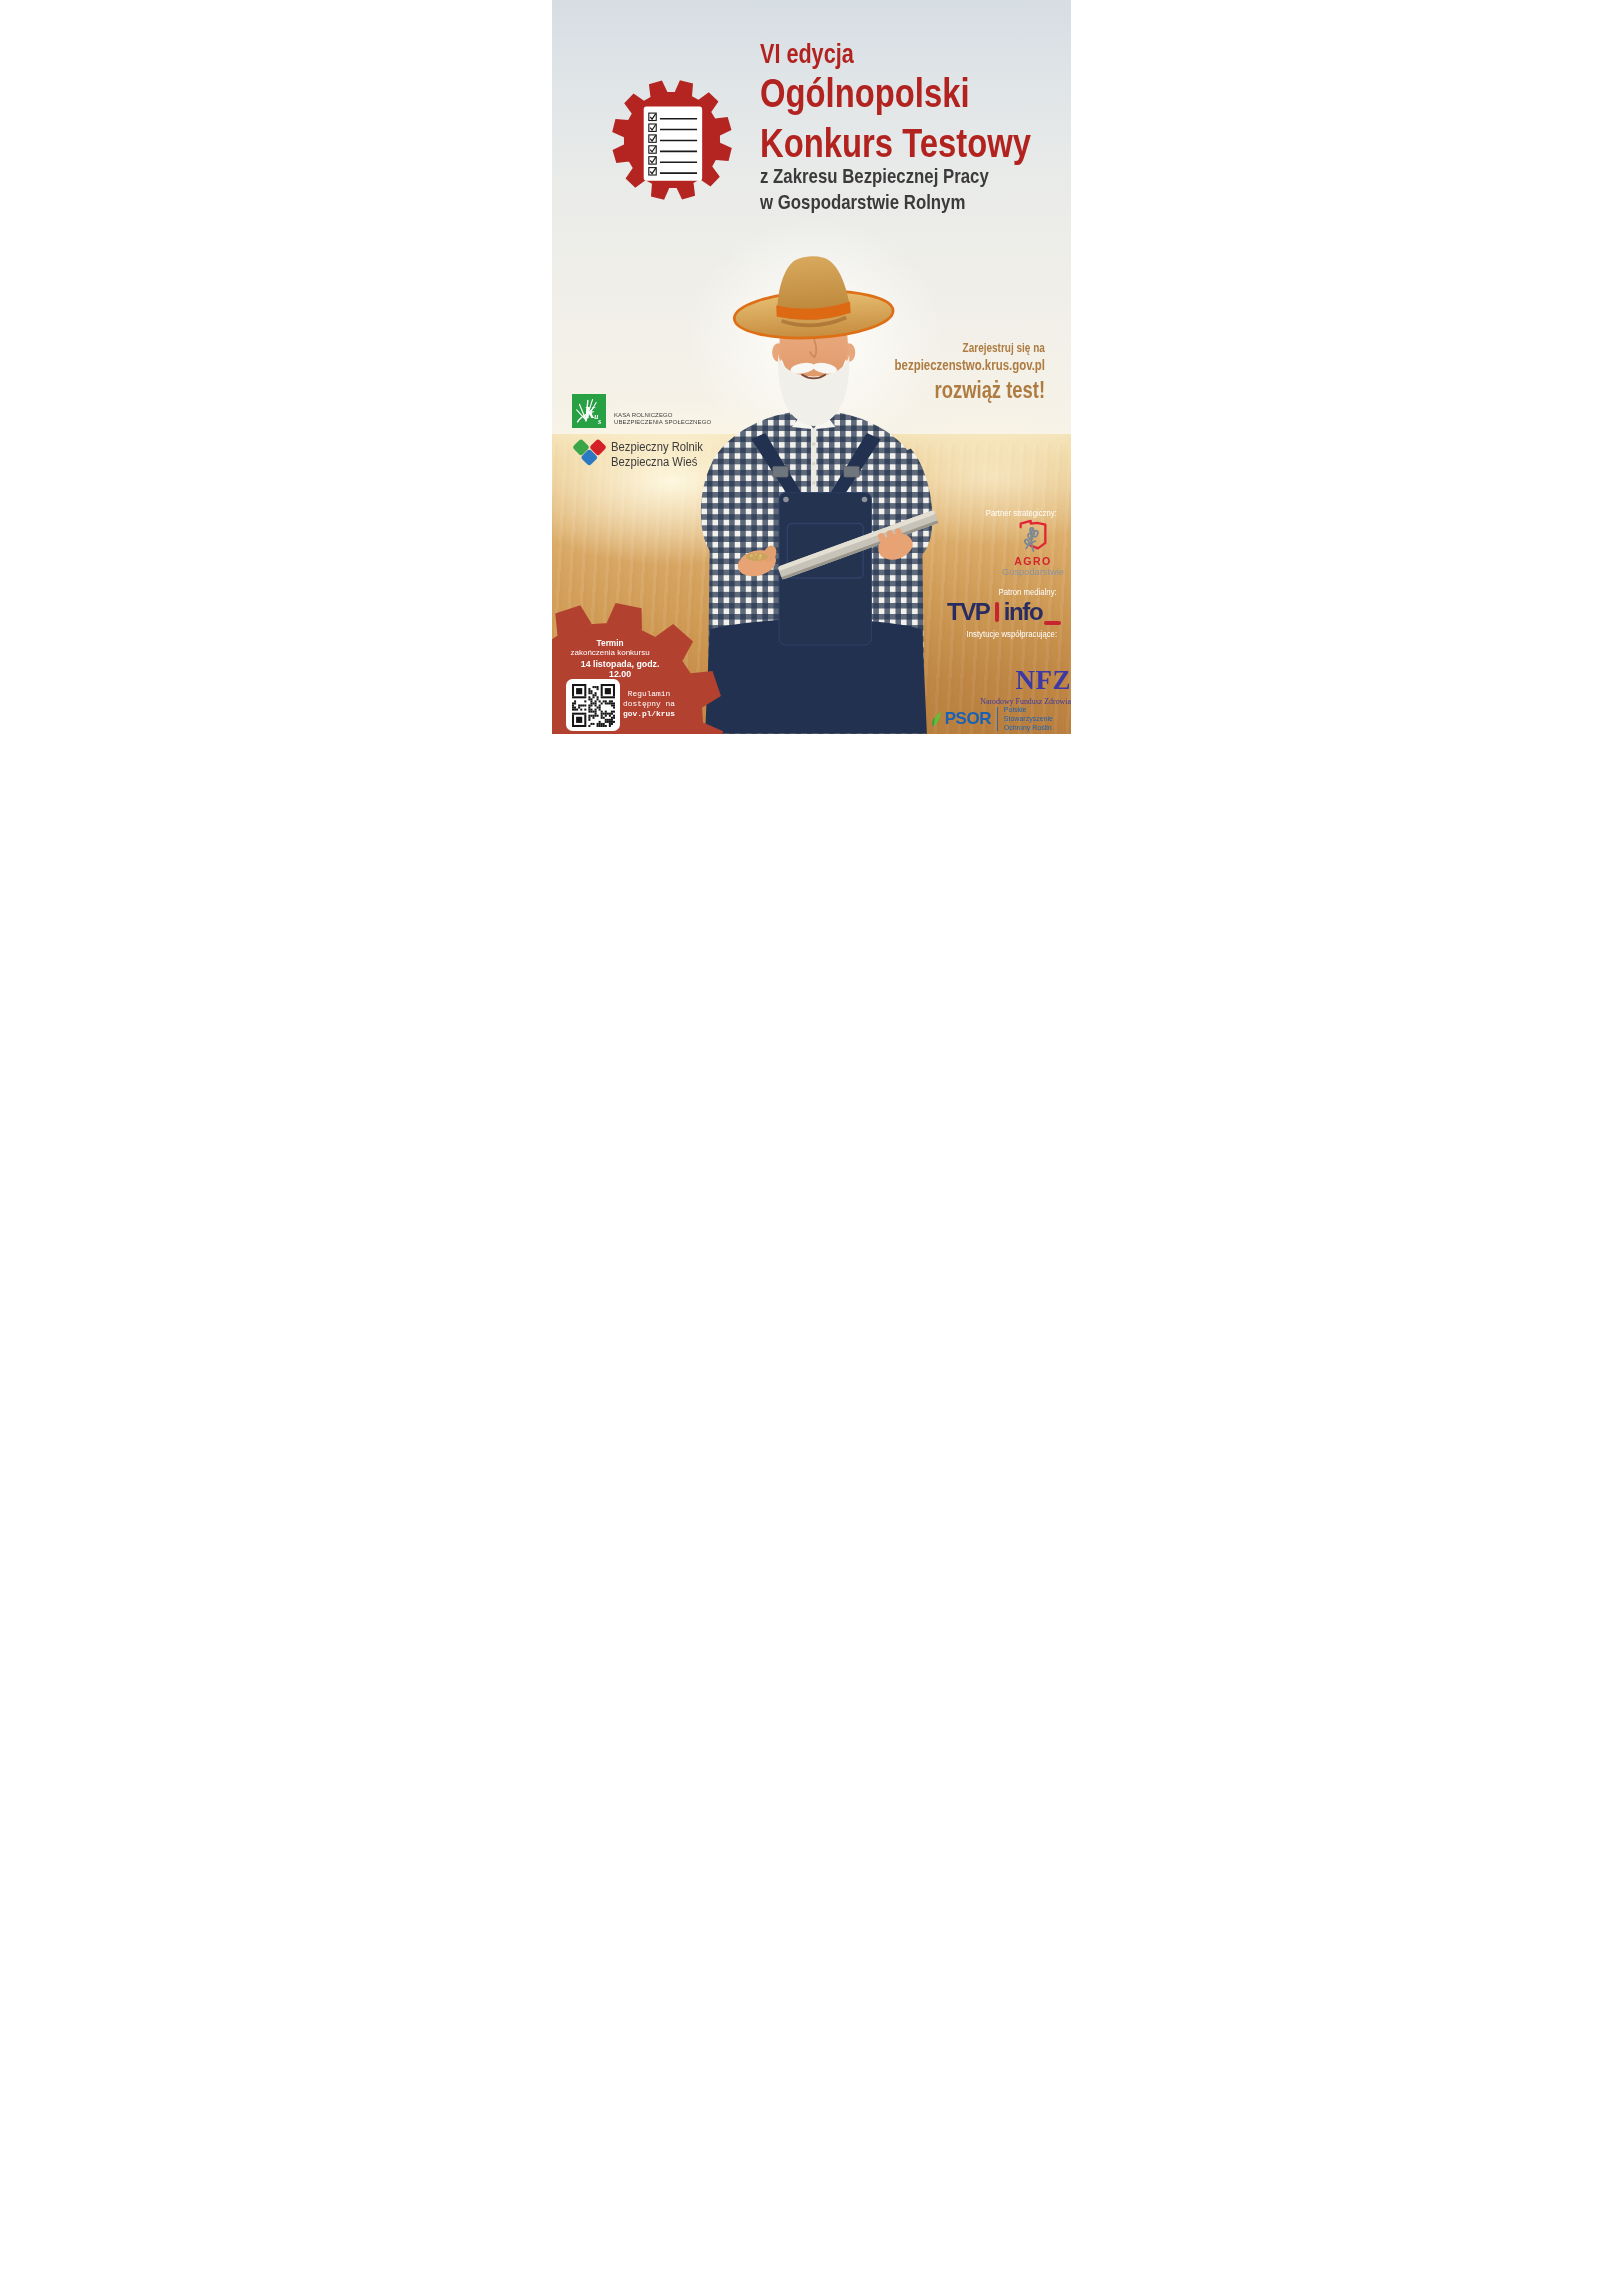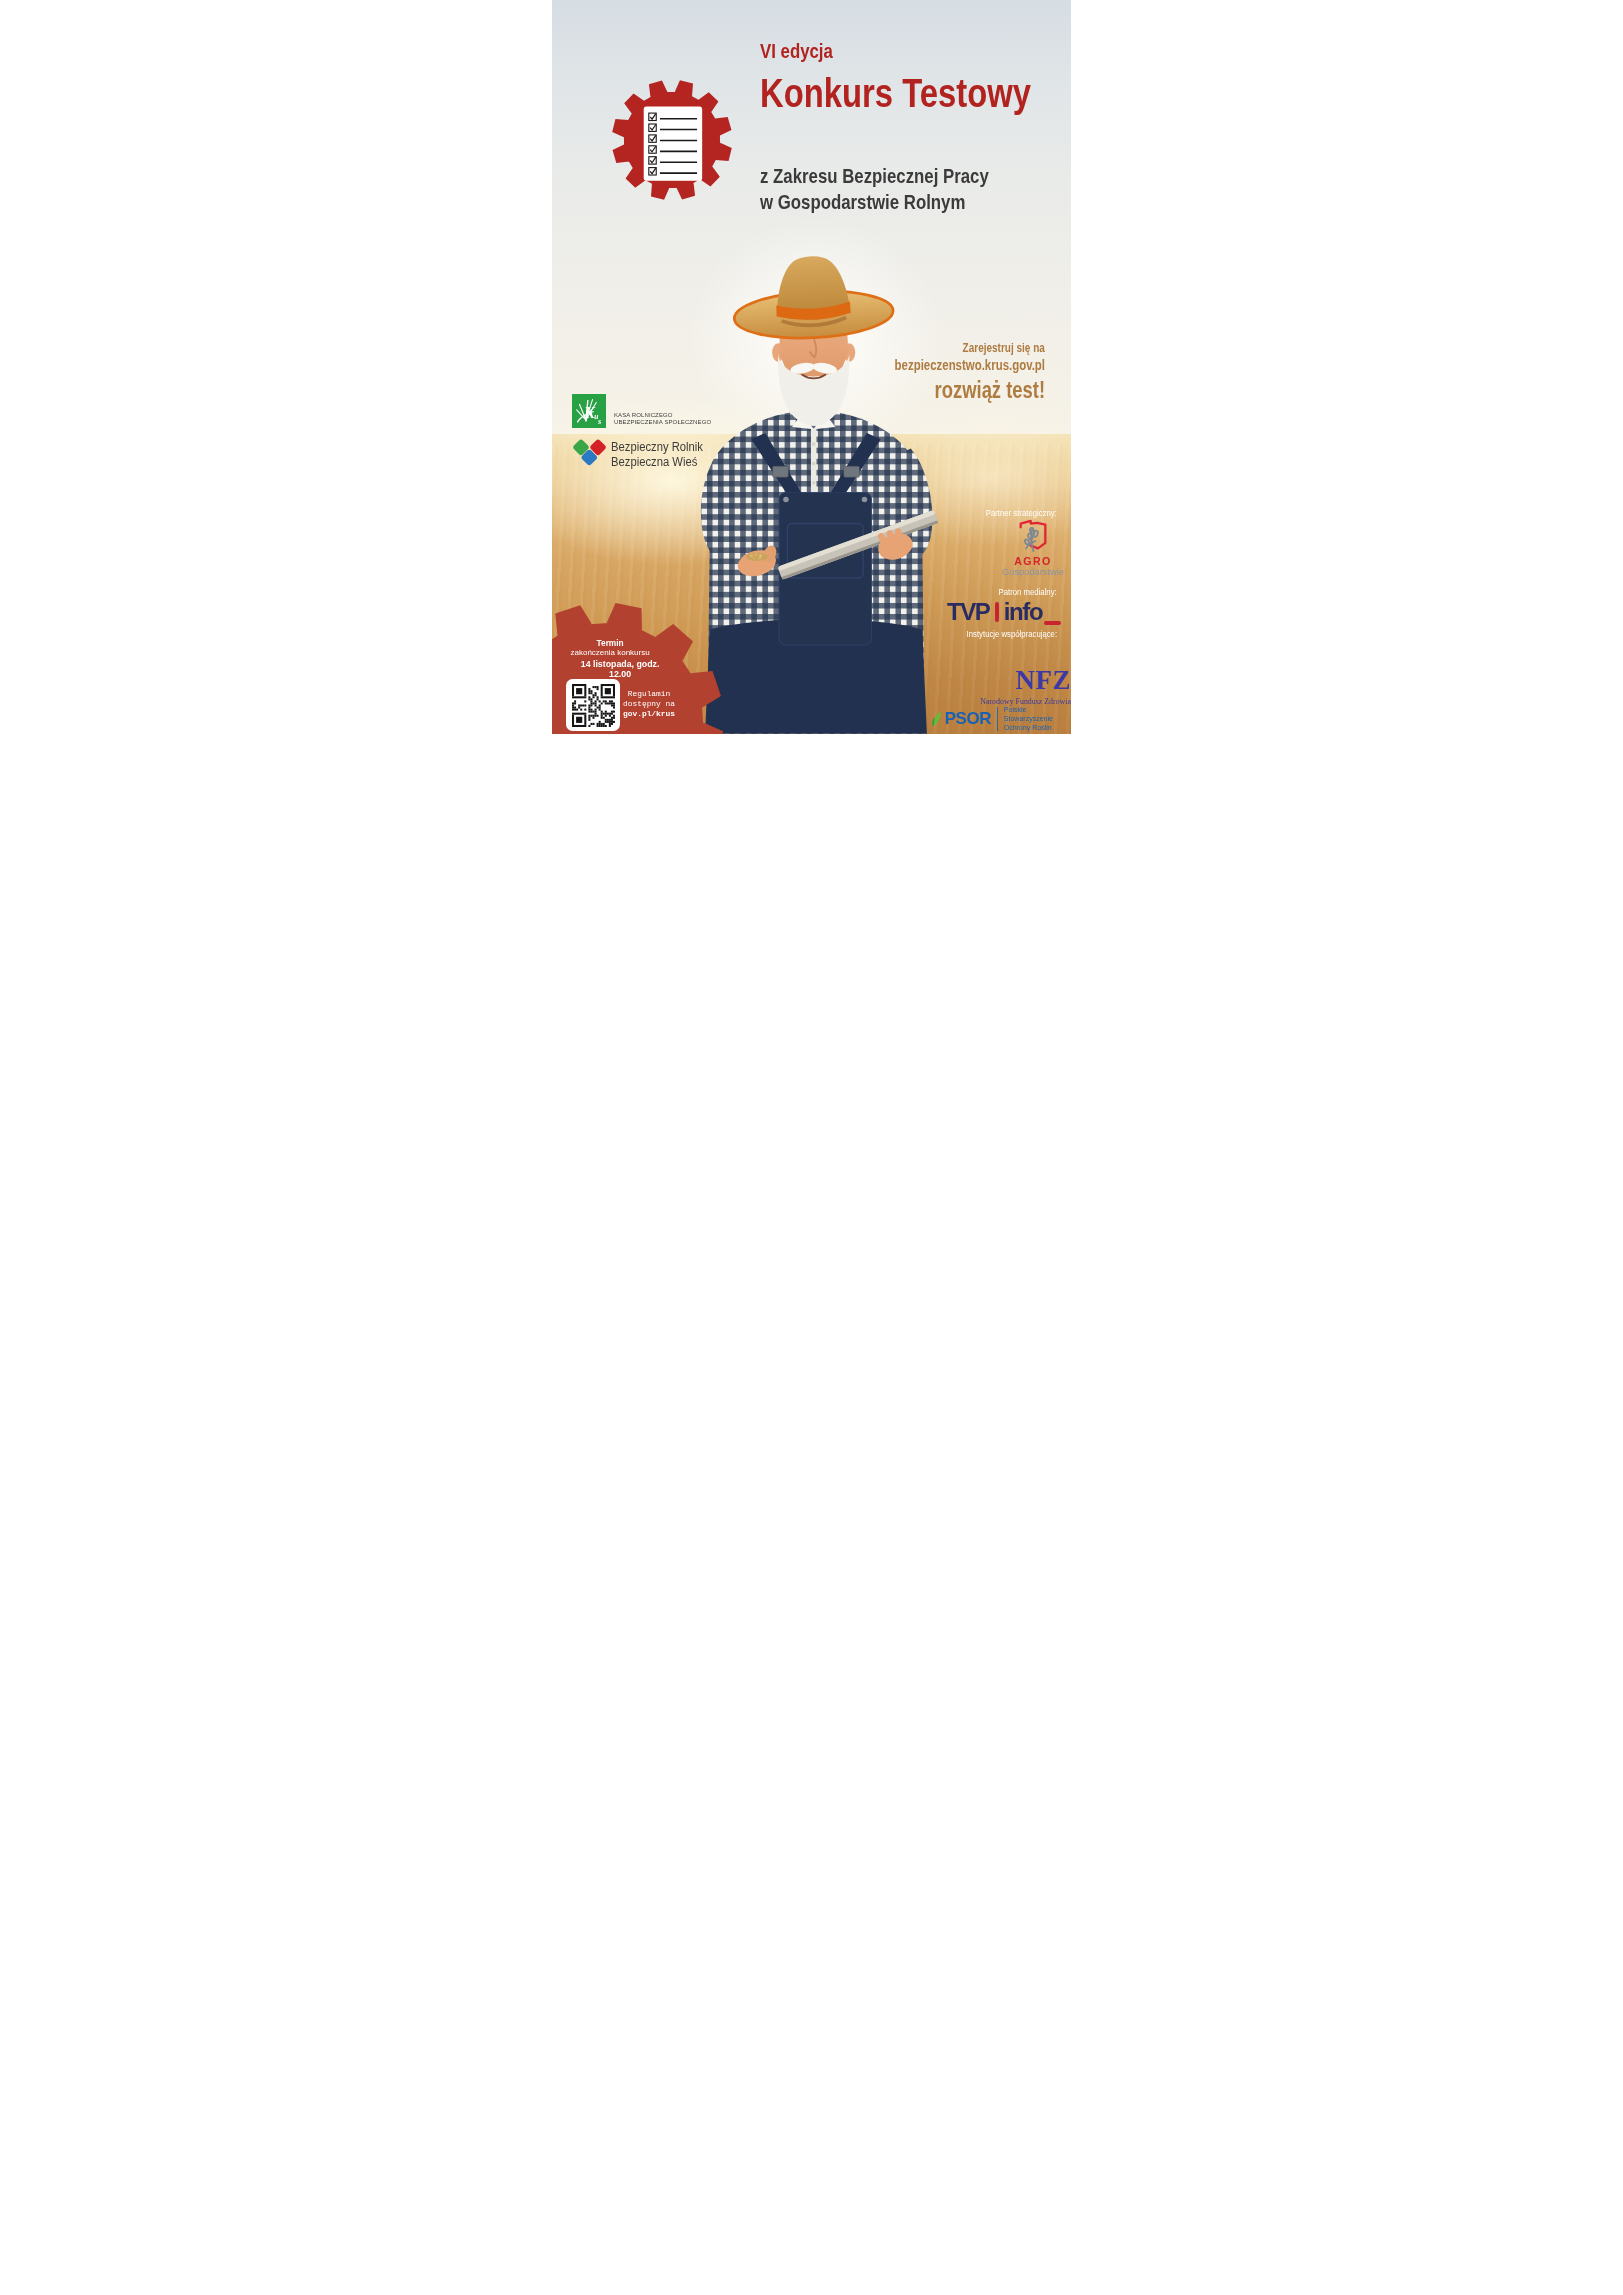--- a/index.html
+++ b/index.html
@@ -18,21 +18,21 @@
         background:radial-gradient(ellipse at center,rgba(255,250,228,.95) 0%,rgba(255,250,228,0) 68%);}
   .glow2{left:296px;top:407px;width:287px;height:139px;
         background:radial-gradient(ellipse at center,rgba(255,248,224,.6) 0%,rgba(255,248,224,0) 70%);}
   .vignette{left:0;top:509px;width:519px;height:225px;
         background:radial-gradient(ellipse at 85% 120%,rgba(120,70,20,.22) 0%,rgba(120,70,20,0) 60%);}
   
   .cond{display:inline-block;transform:scaleX(.8);transform-origin:0 50%;white-space:nowrap;}
   .cond9{display:inline-block;transform:scaleX(.9);transform-origin:0 50%;white-space:nowrap;}
   .condr{display:inline-block;transform:scaleX(.8);transform-origin:100% 50%;white-space:nowrap;}
   
-  .edition{left:208px;top:39px;font-size:21px;font-weight:700;color:#b2231f;}
+  .edition{left:208px;top:39px;font-size:27px;font-weight:700;color:#b2231f;}
   .title{left:208px;top:68px;font-size:41px;font-weight:700;color:#b2231f;line-height:50px;}
   .subtitle{left:208px;top:163px;font-size:21px;font-weight:700;color:#3b3b3b;line-height:26px;}
   
   .register{right:26px;top:341px;text-align:right;color:#ae7b40;}
   .reg1{font-size:12.5px;font-weight:700;line-height:15.7px;}
   .reg2{font-size:14.3px;font-weight:700;line-height:17.6px;}
   .reg3{font-size:23px;font-weight:700;line-height:27px;margin-top:2.8px;}
   
   .krus-logo{left:20.4px;top:394px;width:34px;height:34px;background:#28a044;}
   .krus-caption{left:62px;top:412px;font-size:6px;line-height:7.4px;color:#3f3f3f;letter-spacing:0.1px;}
@@ -199,20 +199,21 @@
         <line x1="112" y1="209.5" x2="192" y2="209.5" stroke-width="3.4"></line>
       </g>
   </svg>
 
   <svg class="abs" style="left:-74px;top:597px;" width="259" height="259" viewBox="0 0 560 560">
     <path id="gear-bottom-path" fill="#b24130" d="M486.8,276.1 L487.0,271.2 L530.0,290.5 L518.6,346.6 L471.5,347.6 L473.3,343.0 L454.4,380.9 L457.0,376.7 L484.6,415.0 L446.7,457.9 L405.3,435.2 L409.2,432.1 L373.9,455.5 L378.2,453.2 L383.0,500.1 L328.8,518.3 L304.3,478.0 L309.2,477.2 L266.9,479.8 L271.8,480.0 L252.5,523.0 L196.4,511.6 L195.4,464.5 L200.0,466.3 L162.1,447.4 L166.3,450.0 L128.0,477.6 L85.1,439.7 L107.8,398.3 L110.9,402.2 L87.5,366.9 L89.8,371.2 L42.9,376.0 L24.7,321.8 L65.0,297.3 L65.8,302.2 L63.2,259.9 L63.0,264.8 L20.0,245.5 L31.4,189.4 L78.5,188.4 L76.7,193.0 L95.6,155.1 L93.0,159.3 L65.4,121.0 L103.3,78.1 L144.7,100.8 L140.8,103.9 L176.1,80.5 L171.8,82.8 L167.0,35.9 L221.2,17.7 L245.7,58.0 L240.8,58.8 L283.1,56.2 L278.2,56.0 L297.5,13.0 L353.6,24.4 L354.6,71.5 L350.0,69.7 L387.9,88.6 L383.7,86.0 L422.0,58.4 L464.9,96.3 L442.2,137.7 L439.1,133.8 L462.5,169.1 L460.2,164.8 L507.1,160.0 L525.3,214.2 L485.0,238.7 L484.2,233.8 Z"></path>
   </svg>
 
   <div class="abs edition"><span class="cond">VI edycja</span></div>
   <div class="abs title">
+    <div><span class="cond">Ogólnopolski</span></div>
     <div><span class="cond">Konkurs Testowy</span></div>
   </div>
   <div class="abs subtitle">
     <div><span class="cond">z Zakresu Bezpiecznej Pracy</span></div>
     <div><span class="cond">w Gospodarstwie Rolnym</span></div>
   </div>
 
   <div class="abs register">
     <div class="reg1"><span class="condr">Zarejestruj się na</span></div>
     <div class="reg2"><span class="condr">bezpieczenstwo.krus.gov.pl</span></div>

